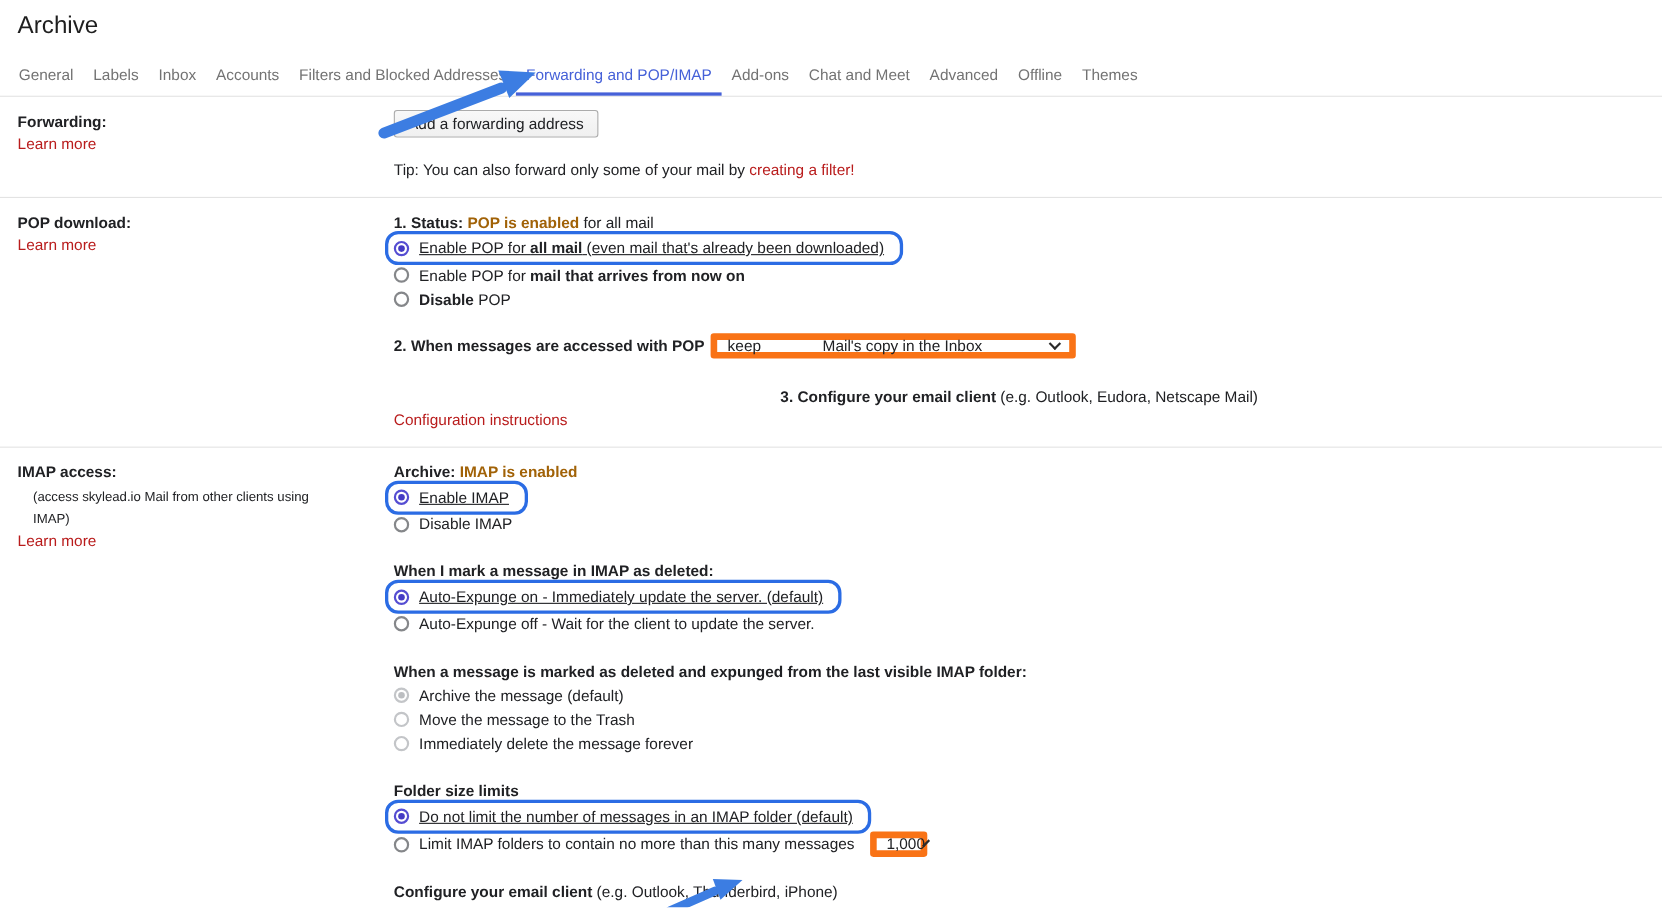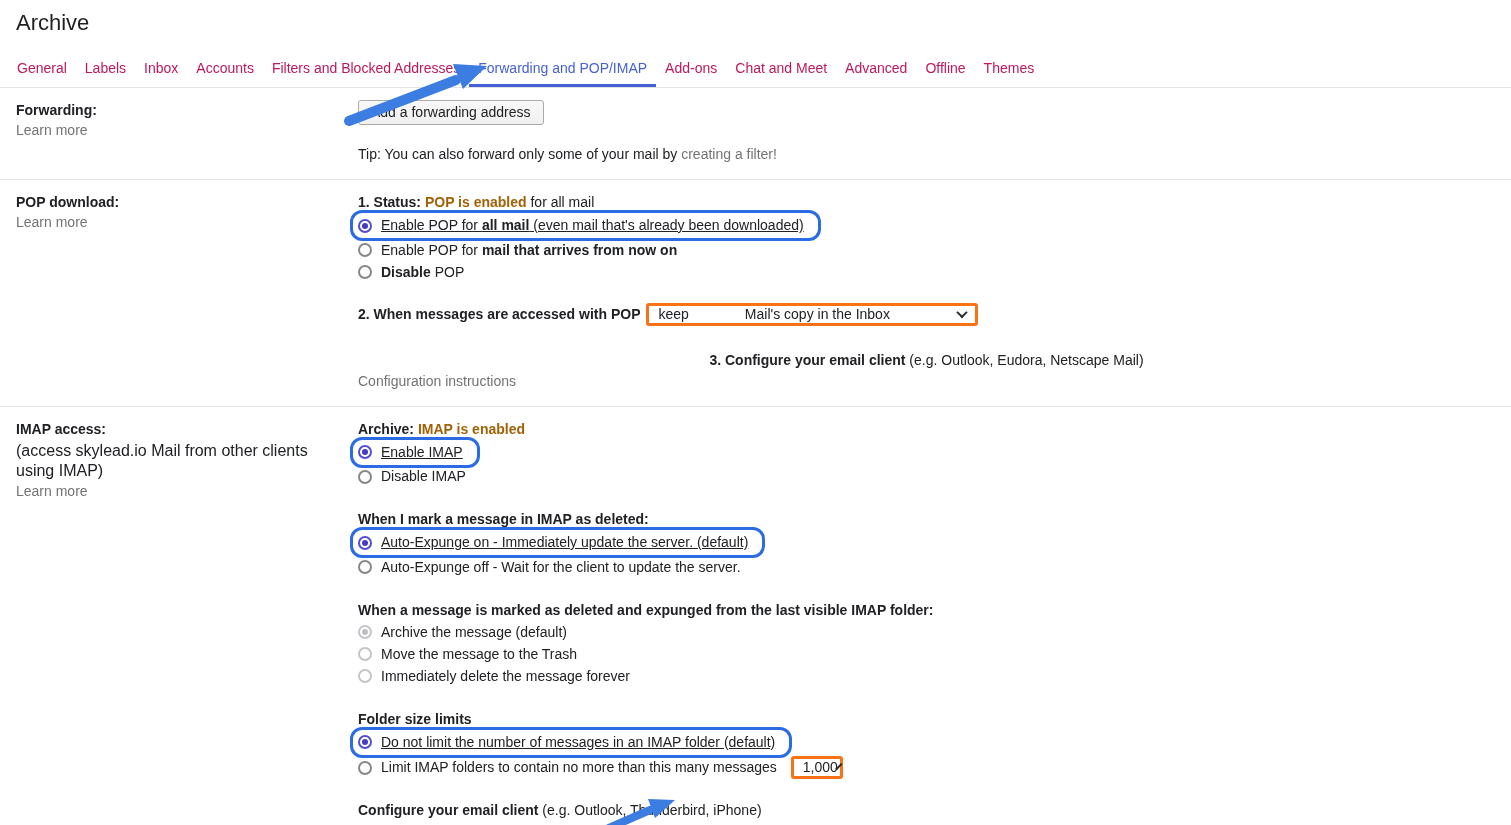--- a/index.html
+++ b/index.html
@@ -8,29 +8,29 @@
     width:1511px; height:825px; overflow:hidden; position:relative;
     background:#ffffff; color:#202124;
     font-family:"Liberation Sans", sans-serif; font-size:14px;
   }
   b { font-weight:bold; }
 
   .page-title { margin:10px 0 0 16px; font-size:22px; font-weight:normal; color:#1f1f1f; }
 
   
   .tabbar { display:flex; align-items:flex-end; margin-top:16px; padding:0 8px; border-bottom:1px solid #e3e3e3; }
-  .tab { padding:8px 9px 11px 9px; color:#be185d; white-space:nowrap; cursor:pointer; }
+  .tab { padding:8px 9px 11px 9px; color:#737373; white-space:nowrap; cursor:pointer; }
   .tab.active { color:#4661d8; padding-bottom:8px; border-bottom:3px solid #4661d8; }
 
   
   .section { display:grid; grid-template-columns:296px 1fr; padding:12px 16px 14px 16px; border-bottom:1px solid #e3e3e3;gap:46px; }
   .leftcol { line-height:20px; }
   .leftcol .lab { font-weight:bold; }
-  .leftcol .sub { font-size:16px; margin-top:2px; }
-  a.link { color:#737373; text-decoration:none; cursor:pointer;text-align:center; }
+  .leftcol .sub { font-size:12px; margin-top:2px;margin-left:14px; }
+  a.link { color:#b91c1c; text-decoration:none; cursor:pointer;text-align:center; }
   .rightcol { line-height:21px; }
 
   .green { color:#a16207; font-weight:bold; }
   .gap { margin-top:17px; }
   .heading { font-weight:bold; }
 
   
   .btn {
     display:inline-block; background:linear-gradient(#f8f8f8,#f0f0f0);
     border:1px solid #ababab; border-radius:3px; padding:3px 12px 4px 12px;
@@ -45,21 +45,21 @@
   .radio.dis { border-color:#c3c5c8; }
   .radio.dis-sel { border-color:#c3c5c8; }
   .radio.dis-sel::after { content:""; position:absolute; left:2px; top:2px; width:6px; height:6px; border-radius:50%; background:#bcbec1; }
 
   
   .hl { display:inline-flex; border:3px solid #2b6ce4; border-radius:12px; padding:1px 14px 1px 5px; margin:-3px 0 -3px -8px; width:fit-content;text-decoration:underline; }
 
   
   .select {
     display:inline-flex; align-items:center; height:23px; background:#fff;
-    border:3px solid #f97316; border-radius:3px; padding:0 9px; cursor:pointer;
+    border:6px solid #f97316; border-radius:3px; padding:0 9px; cursor:pointer;
   }
   .select .chev { width:8px; height:8px; border-right:2px solid #2b2b2b; border-bottom:2px solid #2b2b2b; transform:rotate(45deg) translate(-1px,-1px); margin-left:auto; }
   .select.pop { width:332px; }
   .select.pop .redacted { display:inline-block; width:56px; }
   .select.small { width:52px; margin-left:5px; }
   .select.small .chev { margin-left:auto; }
 
   .inline-row { display:flex; align-items:center; gap:6px; }
 
   

